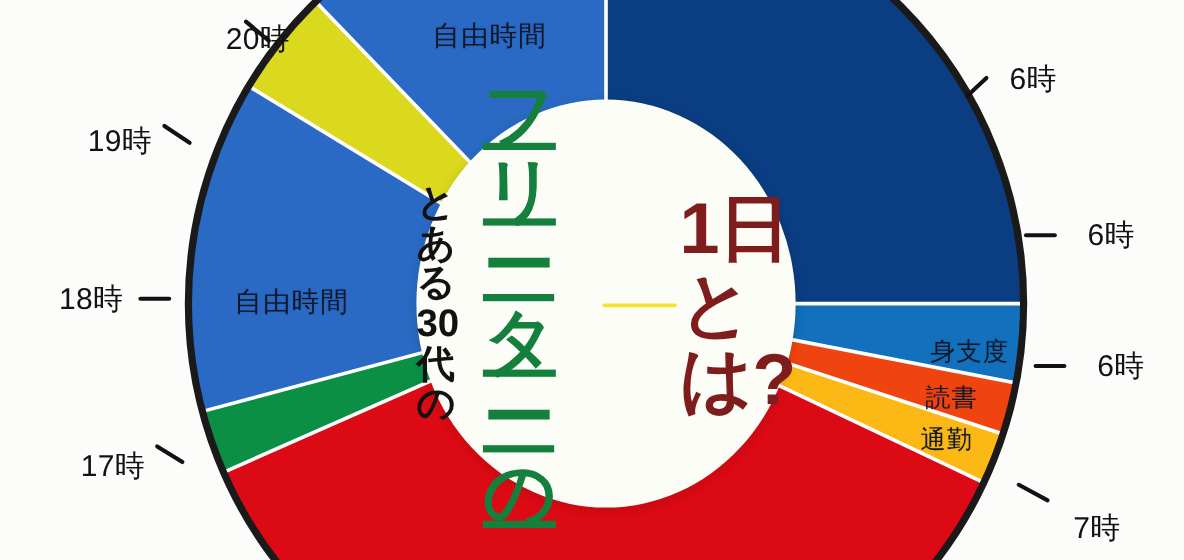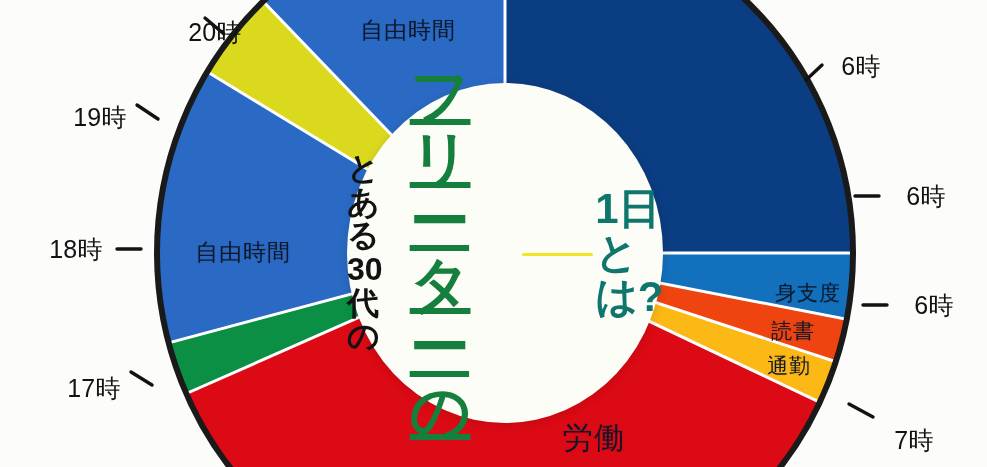--- a/index.html
+++ b/index.html
@@ -62,21 +62,21 @@
     font-size:60px;font-weight:900;color:#15803d;
     letter-spacing:-.01em;line-height:1.05;
     margin-top:-1px;
     text-decoration:underline;
   }
   #badge .rule{
     width:232px;height:3px;background:#f3e425;
     margin:6px 0 4px 0;border-radius:2px;
   }
   #badge .l3{
-    font-size:42px;font-weight:900;color:#0f766e;
+    font-size:60px;font-weight:900;color:#7f1d1d;
     letter-spacing:-.01em;line-height:1.05;
   }
 </style>
 </head>
 <body>
 
 <div id="stage">
 
   <svg class="pie" viewBox="0 0 987 467">
     <defs>
@@ -132,21 +132,20 @@
     </g>
   </svg>
 
 
   <div class="seg-label lbl-free-top" style="left:408px;top:30px;">自由時間</div>
 
 
   <div class="seg-label lbl-free-left" style="left:243px;top:252px;">自由時間</div>
 
 
-  <div class="seg-label lbl-work" style="left:594px;top:438px;">労働</div>
 
   <div class="seg-label lbl-thin" style="left:808px;top:293px;">身支度</div>
 
   <div class="seg-label lbl-thin" style="left:793px;top:331px;">読書</div>
 
   <div class="seg-label lbl-thin" style="left:789px;top:366px;">通勤</div>
 
   <div class="tick-label" style="left:861px;top:66px;">6時</div>
   <div class="tick-label" style="left:926px;top:196px;">6時</div>
   <div class="tick-label" style="left:934px;top:305px;">6時</div>

